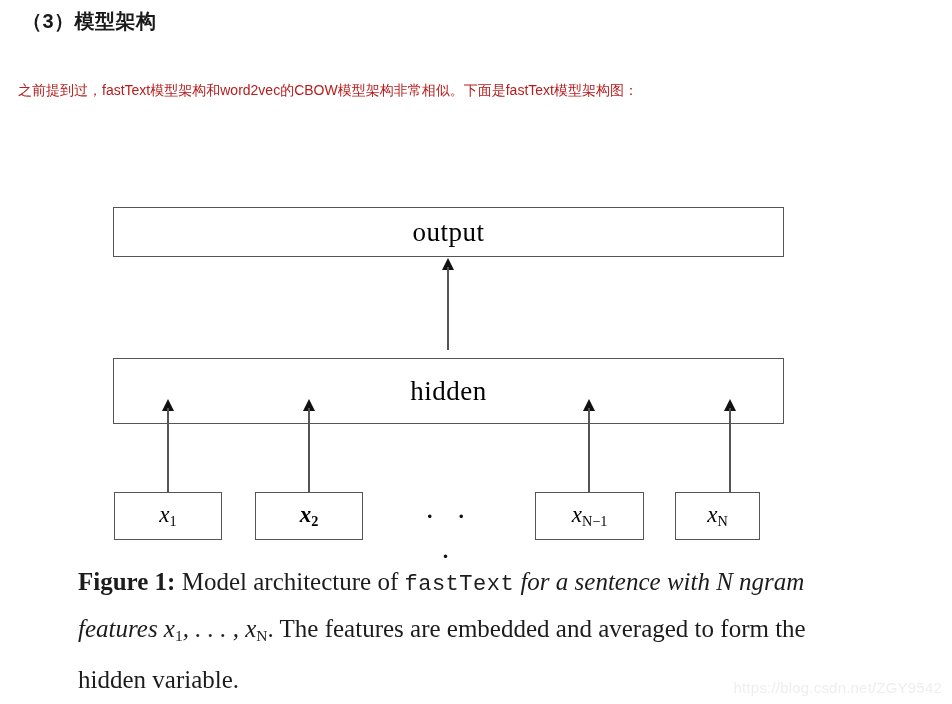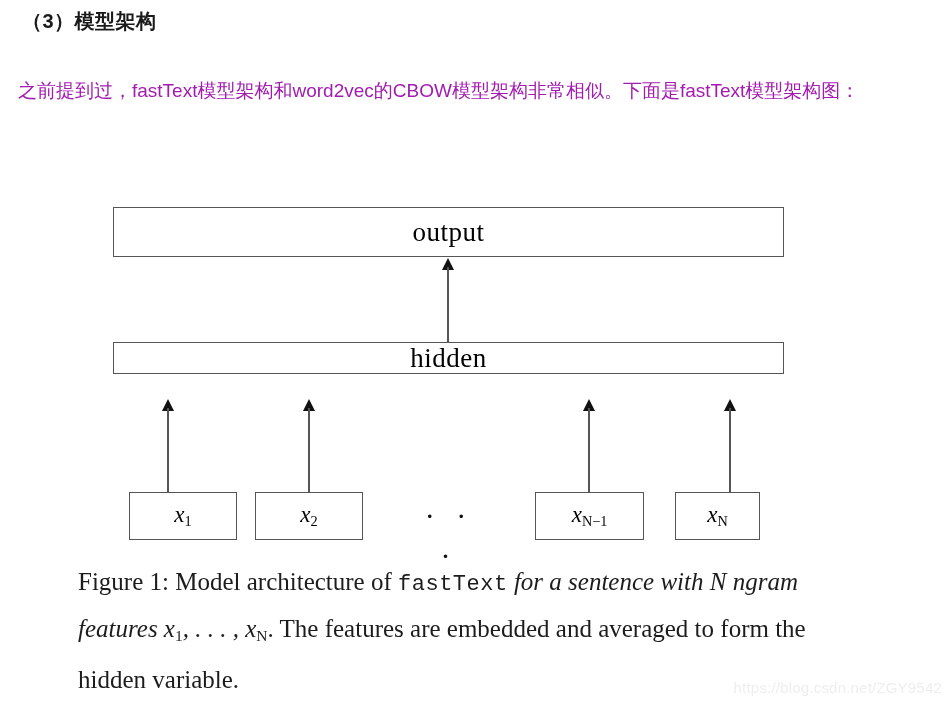--- a/index.html
+++ b/index.html
@@ -27,23 +27,23 @@
     color: #1a1a1a;
     white-space: nowrap;
   }
 
   
   .paragraph {
     position: absolute;
     left: 18px;
     top: 74px;
     width: 880px;
-    font-size: 19px;
+    font-size: 14px;
     line-height: 33px;
-    color: #a21caf;
+    color: #b91c1c;
     text-align: left;
   }
 
   
   .figure {
     position: absolute;
     left: 0;
     top: 0;
     width: 952px;
     height: 704px;
@@ -65,24 +65,24 @@
   }
   .dbox.layer {
     font-size: 27px;
     letter-spacing: 0.5px;
   }
   .dbox.inputbox {
     font-size: 23px;
   }
 
   #box-output { left: 113px; top: 207px; width: 671px; height: 50px; }
-  #box-hidden { left: 113px; top: 342px; width: 671px; height: 32px; }
-
-  #box-x1  { left: 129px; top: 492px; width: 108px; height: 48px; }
-  #box-x2  { left: 255px; top: 492px; width: 108px; height: 48px; }
+  #box-hidden { left: 113px; top: 358px; width: 671px; height: 66px; }
+
+  #box-x1  { left: 114px; top: 492px; width: 108px; height: 48px; }
+  #box-x2  { left: 255px; top: 492px; width: 108px; height: 48px; font-weight: bold; }
   #box-xn1 { left: 535px; top: 492px; width: 109px; height: 48px; text-align: center; }
   #box-xn  { left: 675px; top: 492px; width: 85px; height: 48px; }
 
   
   .mvar {
     font-family: "Liberation Serif", "DejaVu Serif", serif;
     font-style: italic;
   }
   .msub {
     font-size: 0.62em;
@@ -140,21 +140,21 @@
   .caption {
     position: absolute;
     left: 78px;
     top: 560px;
     width: 790px;
     font-family: "Liberation Serif", "DejaVu Serif", serif;
     font-size: 25px;
     line-height: 44px;
     color: #1c1c1c;
   }
-  .caption b { font-weight: normal; }
+  .caption b { font-weight: bold; }
   .caption .mono {
     font-family: "Liberation Mono", "DejaVu Sans Mono", monospace;
     font-size: 22px;
     letter-spacing: 0.5px;
   }
 
   
   .watermark {
     position: absolute;
     right: 10px;

